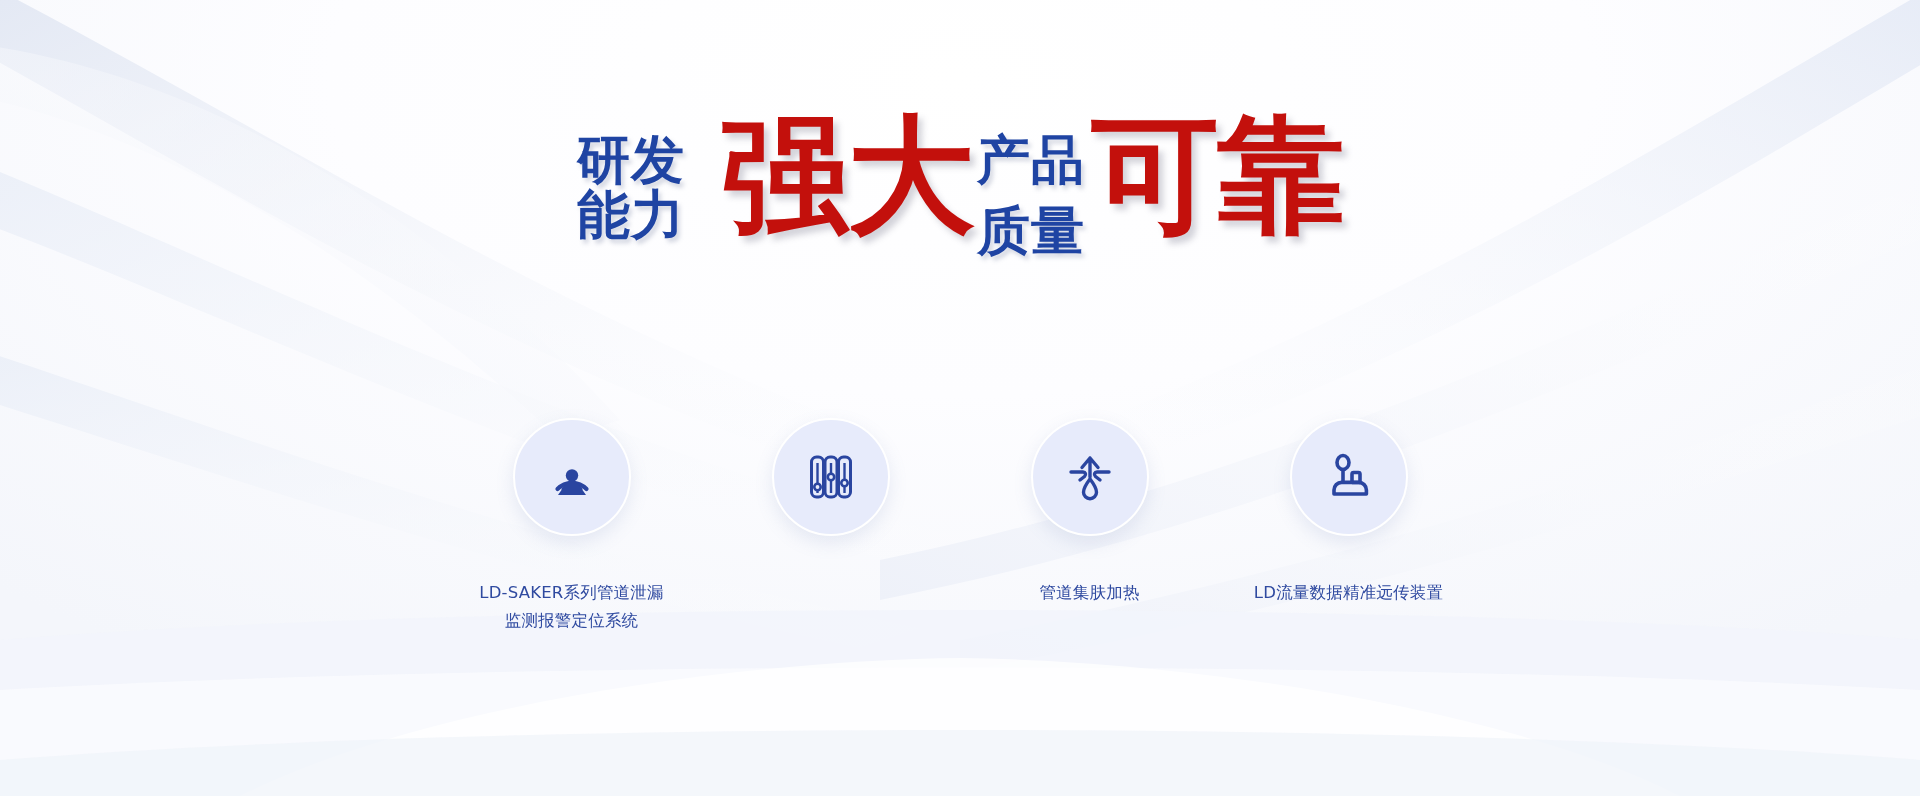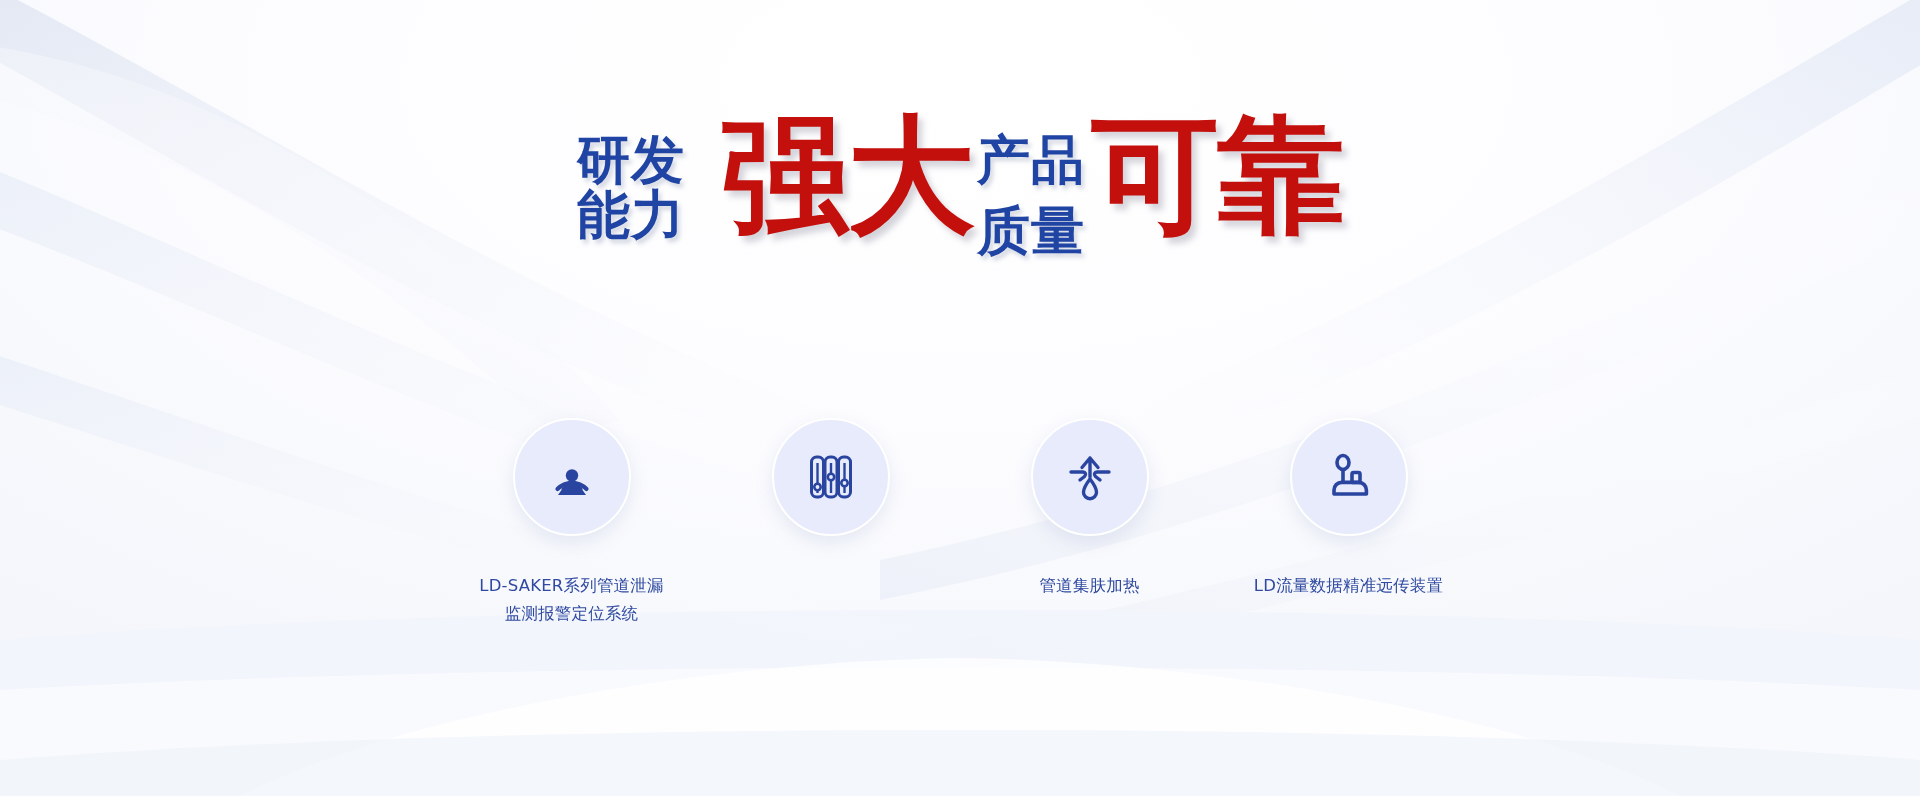--- a/index.html
+++ b/index.html
@@ -71,20 +71,21 @@
     align-items:flex-start;
     gap:46px;
     z-index:5;
   }
   .feature {
     width:213px;
     display:flex;
     flex-direction:column;
     align-items:center;
     cursor:pointer;
+    gap:7px;
   }
   .fcircle {
     width:118px; height:118px;
     border-radius:50%;
     background:#e7ebfb;
     display:flex; align-items:center; justify-content:center;
     box-shadow:0 7px 18px rgba(120,135,185,0.16);
     border:2px solid #ffffff;
   }
   .fcircle svg { display:block; }

